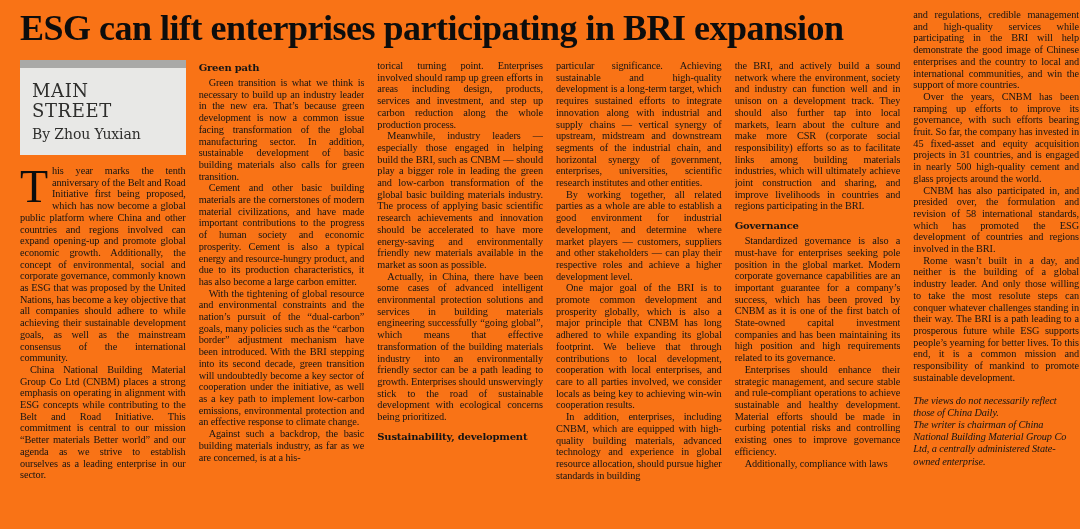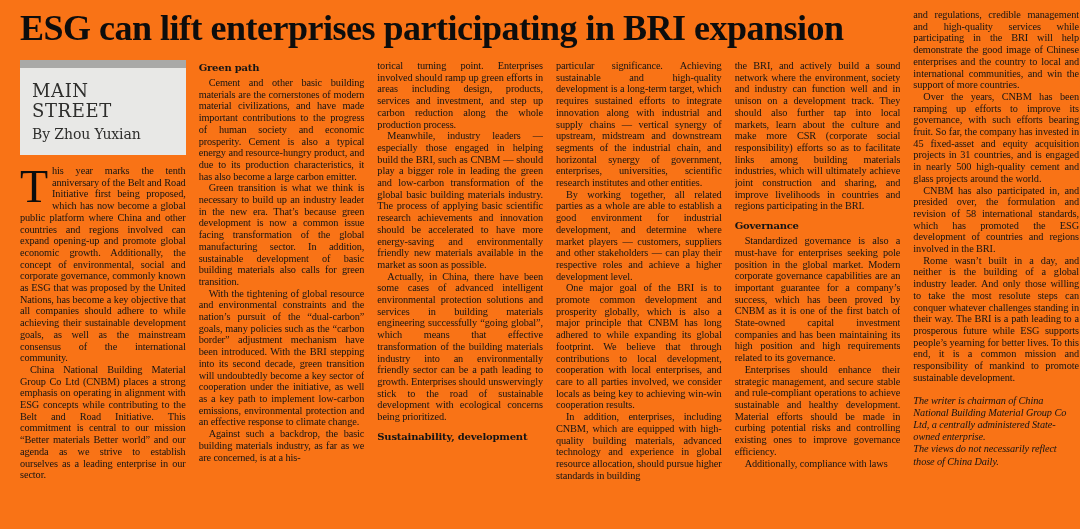--- a/index.html
+++ b/index.html
@@ -65,22 +65,22 @@
         </div>
       </div>
       <div>
           <div class="blk blk-dropcap"><span class="dropcap">T</span>his year marks the tenth anniversary of the Belt and Road Initiative first being proposed, which has now become a global public platform where China and other countries and regions involved can expand opening-up and promote global economic growth. Additionally, the concept of environmental, social and corporate governance, commonly known as ESG that was proposed by the United Nations, has become a key objective that all companies should adhere to while achieving their sustainable development goals, as well as the mainstream consensus of the international community.</div>
           <div class="blk blk-p">China National Building Material Group Co Ltd (CNBM) places a strong emphasis on operating in alignment with ESG concepts while contributing to the Belt and Road Initiative. This commitment is central to our mission “Better materials Better world” and our agenda as we strive to establish ourselves as a leading enterprise in our sector.</div>
         </div>
     </div>
 
     <div class="col">
         <div class="blk blk-h">Green path</div>
+        <div class="blk blk-p">Green transition is what we think is necessary to build up an industry leader in the new era. That’s because green development is now a common issue facing transformation of the global manufacturing sector. In addition, sustainable development of basic building materials also calls for green transition.</div>
         <div class="blk blk-p">Cement and other basic building materials are the cornerstones of modern material civilizations, and have made important contributions to the progress of human society and economic prosperity. Cement is also a typical energy and resource-hungry product, and due to its production characteristics, it has also become a large carbon emitter.</div>
-        <div class="blk blk-p">Green transition is what we think is necessary to build up an industry leader in the new era. That’s because green development is now a common issue facing transformation of the global manufacturing sector. In addition, sustainable development of basic building materials also calls for green transition.</div>
         <div class="blk blk-p">With the tightening of global resource and environmental constraints and the nation’s pursuit of the “dual-carbon” goals, many policies such as the “carbon border” adjustment mechanism have been introduced. With the BRI stepping into its second decade, green transition will undoubtedly become a key sector of cooperation under the initiative, as well as a key path to implement low-carbon emissions, environmental protection and an effective response to climate change.</div>
         <div class="blk blk-p">Against such a backdrop, the basic building materials industry, as far as we are concerned, is at a his-</div>
       </div>
     <div class="col">
         <div class="blk blk-pf">torical turning point. Enterprises involved should ramp up green efforts in areas including design, products, services and investment, and step up carbon reduction along the whole production process.</div>
         <div class="blk blk-p">Meanwhile, industry leaders — especially those engaged in helping build the BRI, such as CNBM — should play a bigger role in leading the green and low-carbon transformation of the global basic building materials industry. The process of applying basic scientific research achievements and innovation should be accelerated to have more energy-saving and environmentally friendly new materials available in the market as soon as possible.</div>
         <div class="blk blk-p">Actually, in China, there have been some cases of advanced intelligent environmental protection solutions and services in building materials engineering successfully “going global”, which means that effective transformation of the building materials industry into an environmentally friendly sector can be a path leading to growth. Enterprises should unswervingly stick to the road of sustainable development with ecological concerns being prioritized.</div>
         <div class="blk blk-h">Sustainability, development</div>
       </div>
     <div class="col">
@@ -94,18 +94,18 @@
         <div class="blk blk-h">Governance</div>
         <div class="blk blk-p">Standardized governance is also a must-have for enterprises seeking pole position in the global market. Modern corporate governance capabilities are an important guarantee for a company’s success, which has been proved by CNBM as it is one of the first batch of State-owned capital investment companies and has been maintaining its high position and high requirements related to its governance.</div>
         <div class="blk blk-p">Enterprises should enhance their strategic management, and secure stable and rule-compliant operations to achieve sustainable and healthy development. Material efforts should be made in curbing potential risks and controlling existing ones to improve governance efficiency.</div>
         <div class="blk blk-p">Additionally, compliance with laws</div>
       </div>
     <div class="col col-last">
         <div class="blk blk-pf">and regulations, credible management and high-quality services while participating in the BRI will help demonstrate the good image of Chinese enterprises and the country to local and international communities, and win the support of more countries.</div>
         <div class="blk blk-p">Over the years, CNBM has been ramping up efforts to improve its governance, with such efforts bearing fruit. So far, the company has invested in 45 fixed-asset and equity acquisition projects in 31 countries, and is engaged in nearly 500 high-quality cement and glass projects around the world.</div>
         <div class="blk blk-p">CNBM has also participated in, and presided over, the formulation and revision of 58 international standards, which has promoted the ESG development of countries and regions involved in the BRI.</div>
         <div class="blk blk-p">Rome wasn’t built in a day, and neither is the building of a global industry leader. And only those willing to take the most resolute steps can conquer whatever challenges standing in their way. The BRI is a path leading to a prosperous future while ESG supports people’s yearning for better lives. To this end, it is a common mission and responsibility of mankind to promote sustainable development.</div>
+        <div class="blk blk-credit">The views do not necessarily reflect those of China Daily.</div>
         <div class="blk blk-credit">The writer is chairman of China National Building Material Group Co Ltd, a centrally administered State-owned enterprise.</div>
-        <div class="blk blk-credit">The views do not necessarily reflect those of China Daily.</div>
       </div>
 
   </div>
 </div>
 
 </body></html>

